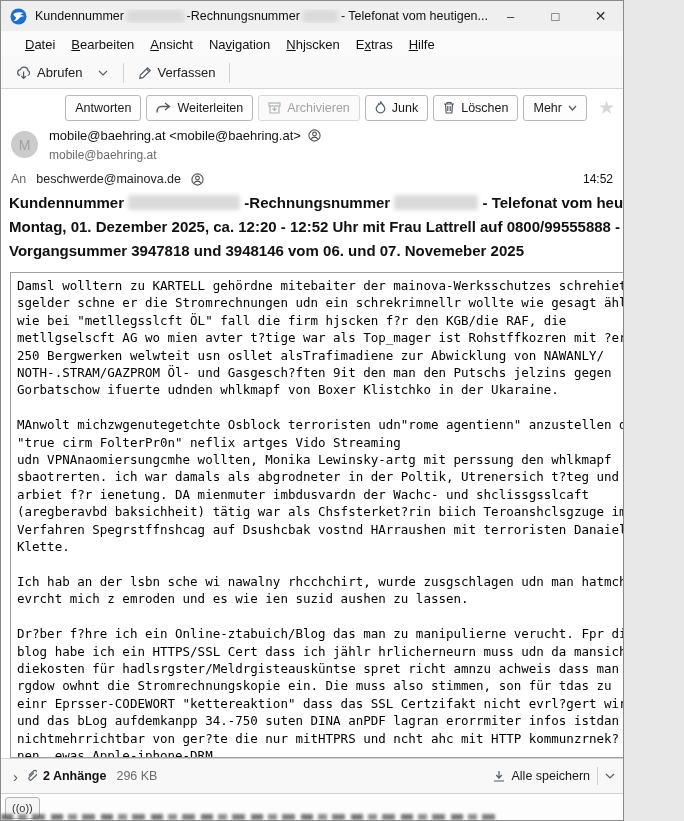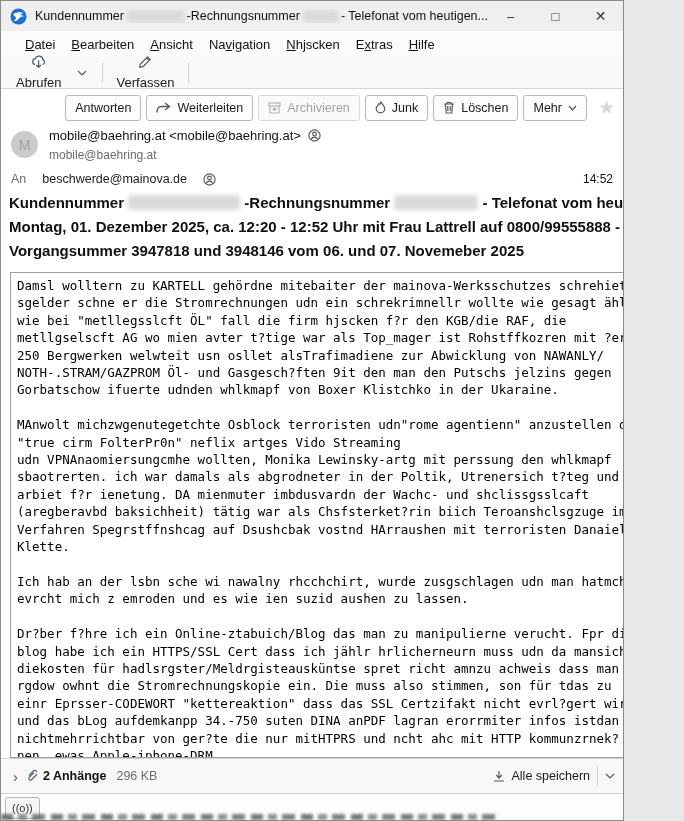--- a/index.html
+++ b/index.html
@@ -22,21 +22,21 @@
     font-size:13px; color:#333; cursor:default; }
   .win-btn.close{ font-size:14px; }
   
   .menubar{ position:absolute; left:0; top:30px; right:0; height:26px; background:#fbfbfb;
     display:flex; align-items:center; padding-left:16px; font-size:13px; color:#111; }
   .menu-item{ padding:3px 8px; white-space:nowrap; }
   .menu-item u{ text-decoration:underline; }
   
   .toolbar{ position:absolute; left:0; top:56px; right:0; height:32px; background:#f9f9f9;
     border-bottom:1px solid #d6d6d6; display:flex; align-items:center; padding-left:8px; font-size:13px; }
-  .tool-btn{ display:flex; align-items:center; gap:6px; padding:4px 7px; border-radius:3px; color:#202020; white-space:nowrap;flex-direction:column; }
+  .tool-btn{ display:flex; align-items:center; gap:6px; padding:4px 7px; border-radius:3px; color:#202020; white-space:nowrap; }
   .tool-chevron{ padding:4px 8px; display:flex; align-items:center; }
   .vsep{ width:1px; height:20px; background:#d2d2d2; margin:0 7px; }
   .icon svg{ display:block; }
   
   .msg-toolbar{ position:absolute; left:0; top:89px; right:0; height:35px; background:#fff;
     display:flex; align-items:center; justify-content:flex-end; gap:5px; padding-right:8px; font-size:12.5px; }
   .mbtn{ display:flex; align-items:center; gap:6px; height:26px; padding:0 9px;
     background:#fdfdfd; border:1px solid #b9b9b9; border-radius:3px; color:#1a1a1a; white-space:nowrap; }
   .split{ display:flex; }
   .split .mbtn.main{ border-radius:3px 0 0 3px; }
@@ -45,21 +45,21 @@
   .mbtn.disabled svg{ opacity:.45; }
   .star{ font-size:19px; color:#d8d8d8; margin-left:6px; line-height:1; }
   
   .hdr{ position:absolute; left:0; top:124px; right:0; height:144px; background:#fff; }
   .avatar{ position:absolute; left:10px; top:6px; width:27px; height:27px; border-radius:50%;
     background:#cbcbcb; color:#a0a0a0; font-size:14px; display:flex; align-items:center; justify-content:center; }
   .from-line{ position:absolute; left:48px; top:3px; font-size:13px; font-weight:normal; color:#111;
     display:flex; align-items:center; gap:7px; }
   .from-addr{ position:absolute; left:48px; top:23px; font-size:12px; color:#6b6b6b; }
   .to-row{ position:absolute; left:10px; top:47px; right:10px; font-size:12.5px; color:#222;
-    display:flex; align-items:center; gap:16px; }
+    display:flex; align-items:center; gap:10px; }
   .to-label{ color:#6b6b6b; }
   .to-time{ margin-left:auto; color:#111; font-size:12px; }
   .subject{ position:absolute; left:8px; top:66px; width:666px; font-size:15px; font-weight:bold;
     line-height:24px; color:#111; }
   .redact.s1{ width:112px; height:15px; vertical-align:-2px; } 
   .redact.s2{ width:84px; height:15px; vertical-align:-2px; }
   
   .body-box{ position:absolute; left:9px; top:271px; width:678px; height:486px;
     border:1px solid #9f9f9f; background:#fff; }
   .body-text{ position:absolute; left:0; top:2px; right:15px; bottom:0; overflow:hidden;

